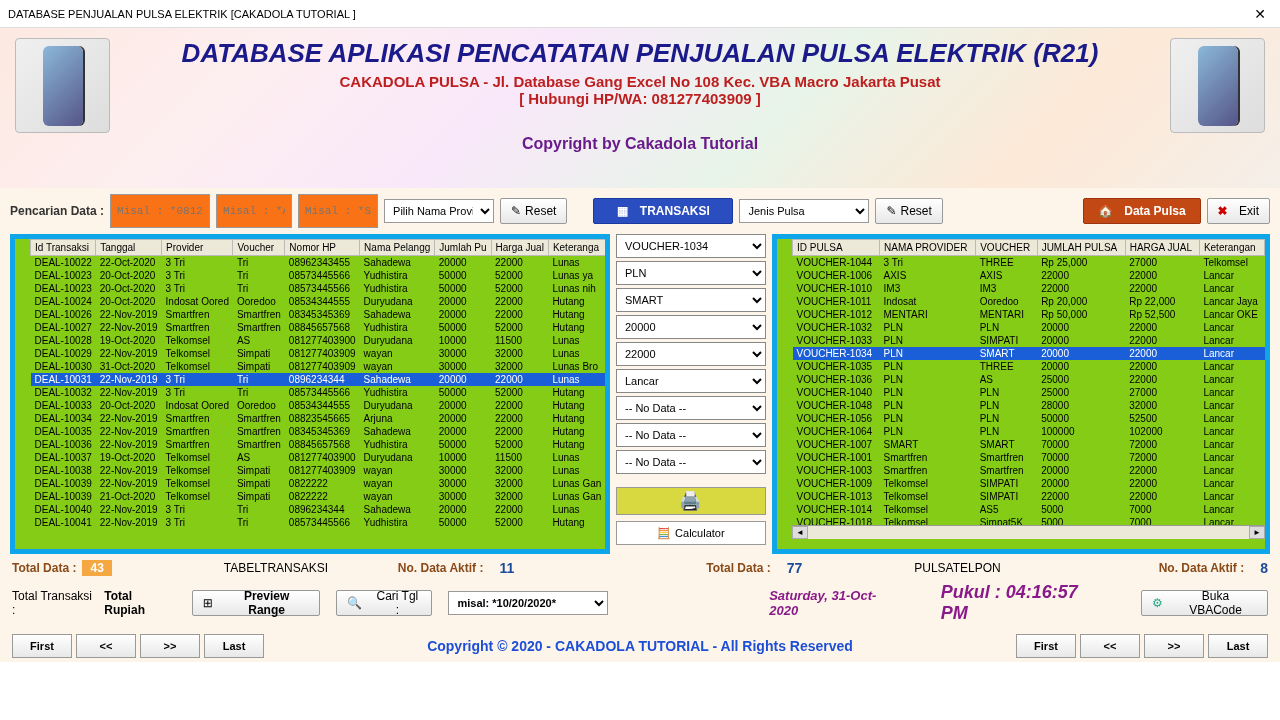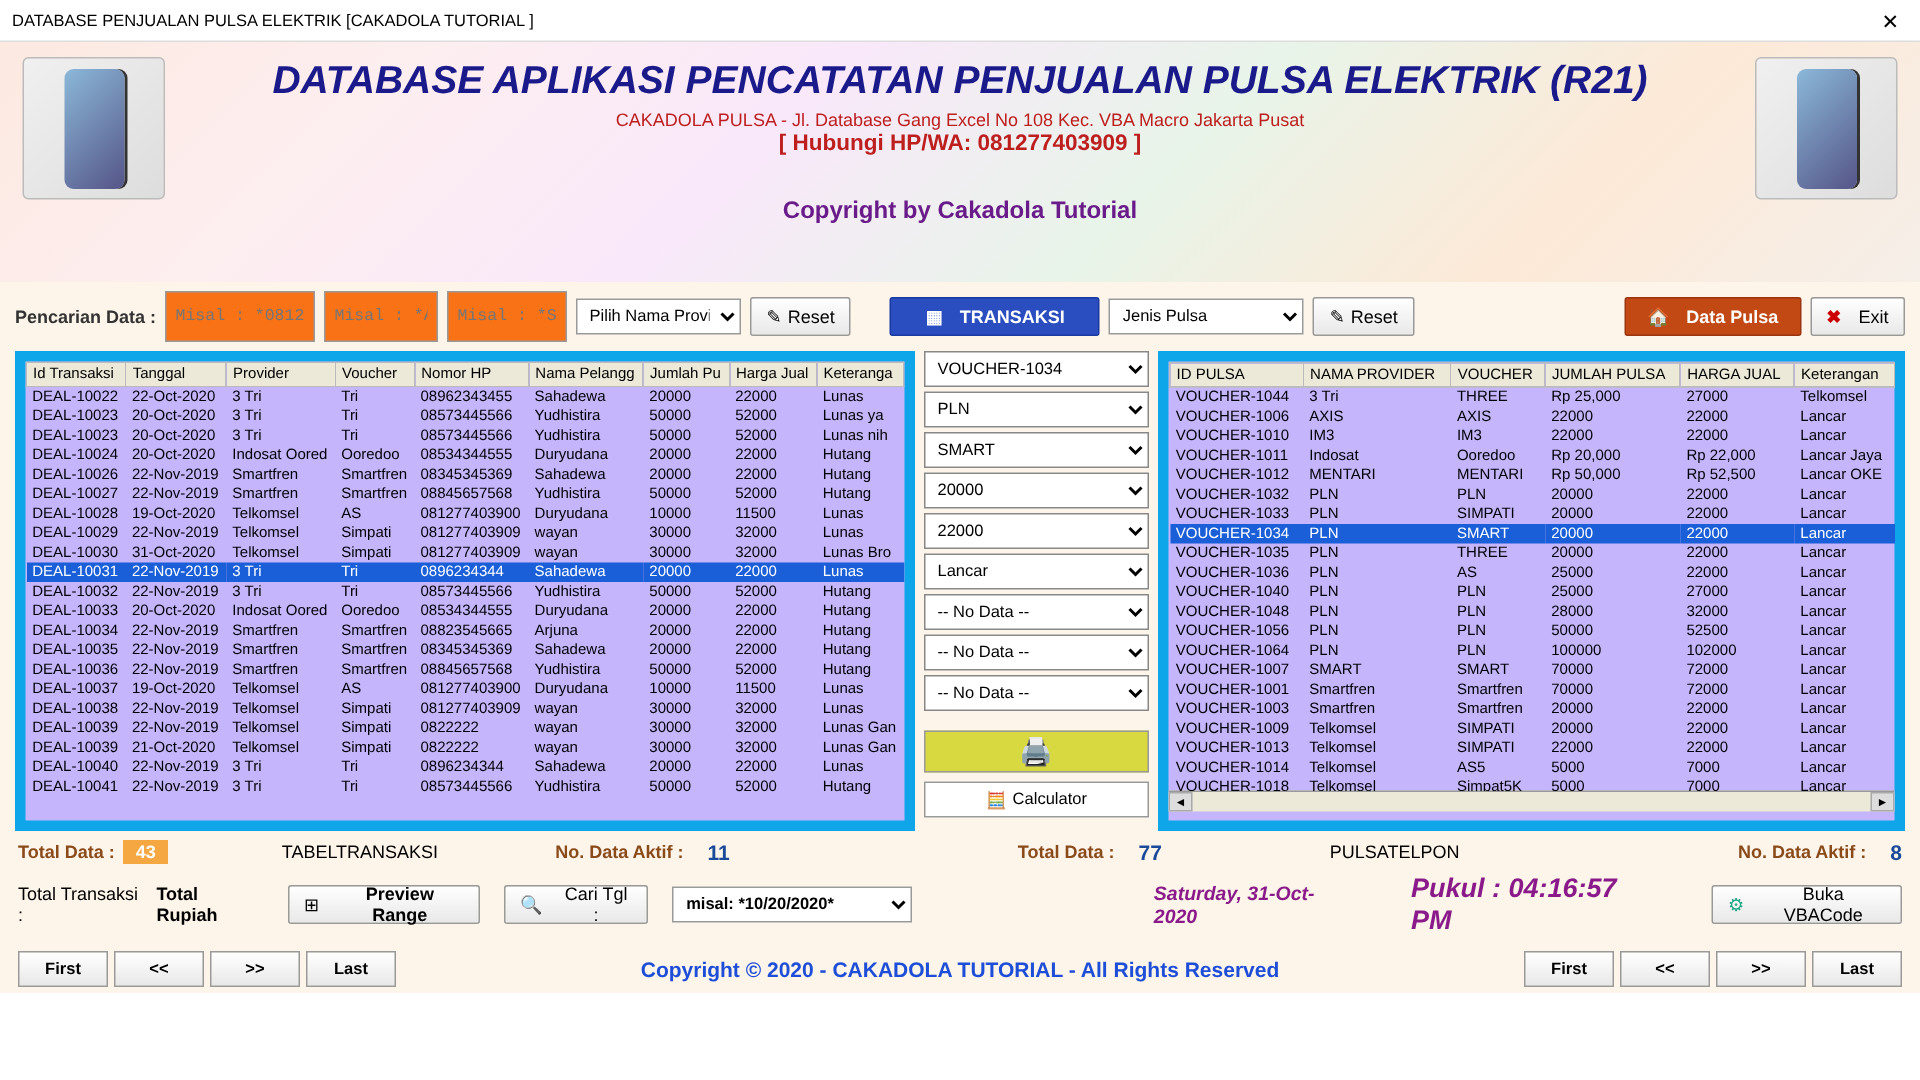--- a/index.html
+++ b/index.html
@@ -6,32 +6,32 @@
 body { width: 1280px; height: 720px; background: #fff; overflow: hidden; font-size: 11px; }
 .titlebar { height: 28px; display: flex; align-items: center; justify-content: space-between; padding: 0 8px; border-bottom: 1px solid #ddd; }
 .close-x { font-size: 14px; cursor: pointer; padding: 2px 6px; }
 .header { height: 160px; background: linear-gradient(135deg, #fce9e0 0%, #fdeef0 20%, #f9e8fa 40%, #e8f4e9 60%, #fde9d7 80%, #f5efe9 100%); position: relative; display: flex; align-items: flex-start; justify-content: center; padding-top: 10px; }
 .phone-img { position: absolute; width: 95px; height: 95px; background: linear-gradient(135deg,#f0f0f0,#ddd); border: 1px solid #bbb; border-radius: 4px; display: flex; align-items: center; justify-content: center; top: 10px; }
 .phone-img::before { content: ""; width: 40px; height: 80px; background: linear-gradient(135deg,#8bb8d8,#558); border-radius: 6px; box-shadow: 2px 0 0 #333; }
 .phone-left { left: 15px; }
 .phone-right { right: 15px; }
 .header-text { text-align: center; }
 .main-title { font-size: 26px; font-weight: bold; font-style: italic; color: #1a1a8a; margin-bottom: 4px; }
-.sub-title { font-size: 12px; font-weight: normal; color: #bd1f1f; }
+.sub-title { font-size: 15px; font-weight: bold; color: #bd1f1f; }
 .sub-title2 { font-size: 15px; font-weight: bold; color: #bd1f1f; }
 .copyright-top { font-size: 16px; font-weight: bold; color: #6a1b8a; margin-top: 28px; }
 .toolbar { display: flex; align-items: center; gap: 6px; padding: 6px 10px; background: #fdf5e9; }
 .lbl { font-size: 12px; font-weight: bold; color: #333; }
 .input { height: 24px; border: 1px solid #999; padding: 16px 6px; font-size: 11px; background: #f97316; font-family: Liberation Mono, monospace; }
 .select { height: 24px; border: 1px solid #999; background: #fff; font-size: 11px; padding: 2px 4px; }
 .btn { height: 26px; border: 1px solid #999; background: linear-gradient(#fff,#e8e8e8); padding: 3px 10px; font-size: 12px; cursor: pointer; display: inline-flex; align-items: center; gap: 4px; border-radius: 2px; }
 .btn-blue { background: #2a4dbf; color: #fff; border: 1px solid #1a3a9f; font-weight: bold; padding: 4px 16px; }
 .btn-orange-bg { background: #c24914; color: #fff; border: 1px solid #9a3510; font-weight: bold; padding: 4px 14px; }
 .main-area { display: flex; padding: 0 10px; gap: 6px; height: 320px; background: #fdf5e9; }
-.table-container { border: 7px solid #0ea5e9; background: #c4b5fd; overflow: hidden; position: relative; }
+.table-container { border: 5px solid #0ea5e9; background: #84cc16; overflow: hidden; position: relative; padding-left: 15px; }
 .left-table { width: 600px; }
 .mid-panel { width: 150px; display: flex; flex-direction: column; gap: 4px; }
 .right-table { flex: 1; }
 table { border-collapse: collapse; width: 100%; font-size: 10px; }
 th { background: #ece9d8; border: 1px solid #bbb; padding: 2px 4px; text-align: left; font-weight: normal; white-space: nowrap; position: sticky; top: 0; }
 td { padding: 1px 4px; white-space: nowrap; border-bottom: 0; }
 .table-scroll { height: 300px; overflow-y: auto; overflow-x: hidden; }
 tr.selected td { background: #1a5fd8; color: #fff; }
 .combo { width: 100%; height: 24px; border: 1px solid #888; font-size: 11px; padding: 2px 4px; background: #fff; }
 .print-btn { height: 28px; background: #d8d840; border: 1px solid #999; display: flex; align-items: center; justify-content: center; cursor: pointer; margin-top: 6px; }
@@ -543,21 +543,21 @@
     </div>
     <div class="right-scroll-h"></div>
   </div>
 </div>
 
 <div class="status-row">
   <div class="grp">
     <span class="bold-brown">Total Data :</span>
     <span class="orange-highlight">43</span>
   </div>
-  <span style="margin-left:60px">TABELTRANSAKSI</span>
+  <span style="margin-left:96px">TABELTRANSAKSI</span>
   <div style="flex:0.3"></div>
   <span class="bold-brown">No. Data Aktif :</span>
   <span class="bold-blue" style="font-size:14px">11</span>
   <div style="width:160px"></div>
   <span class="bold-brown">Total Data :</span>
   <span class="bold-blue" style="font-size:14px">77</span>
   <div style="width:80px"></div>
   <span>PULSATELPON</span>
   <div style="flex:1"></div>
   <span class="bold-brown">No. Data Aktif :</span>

